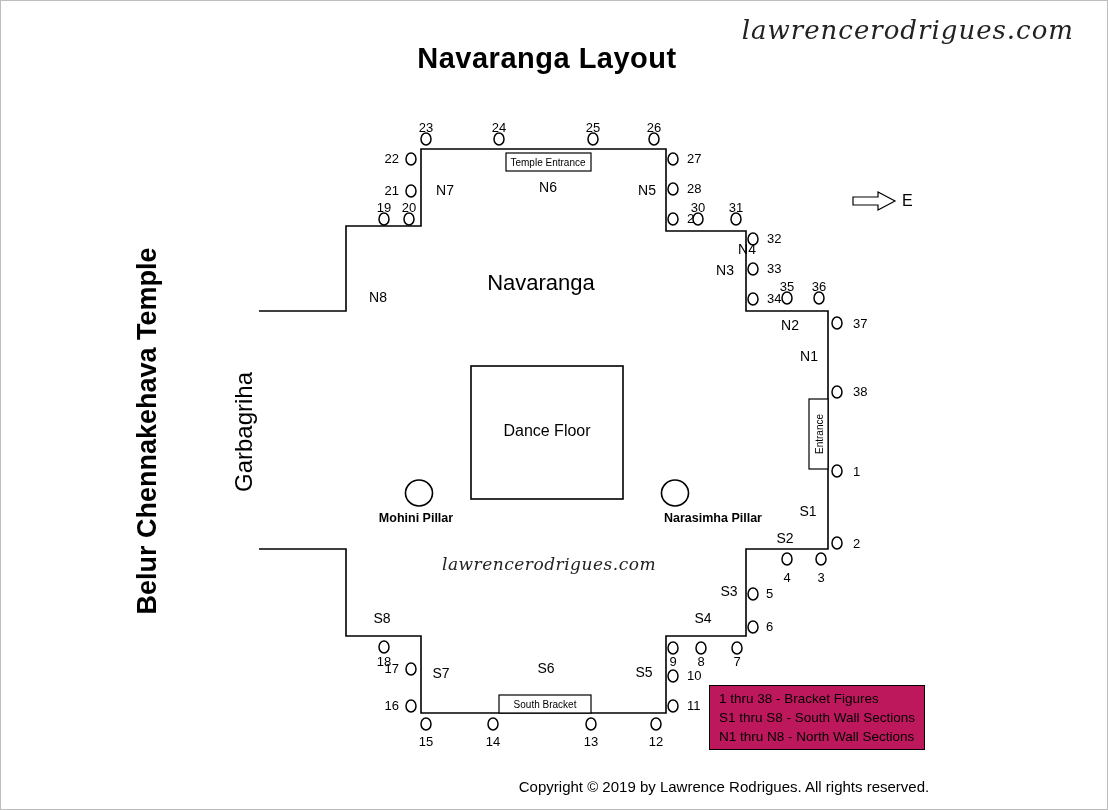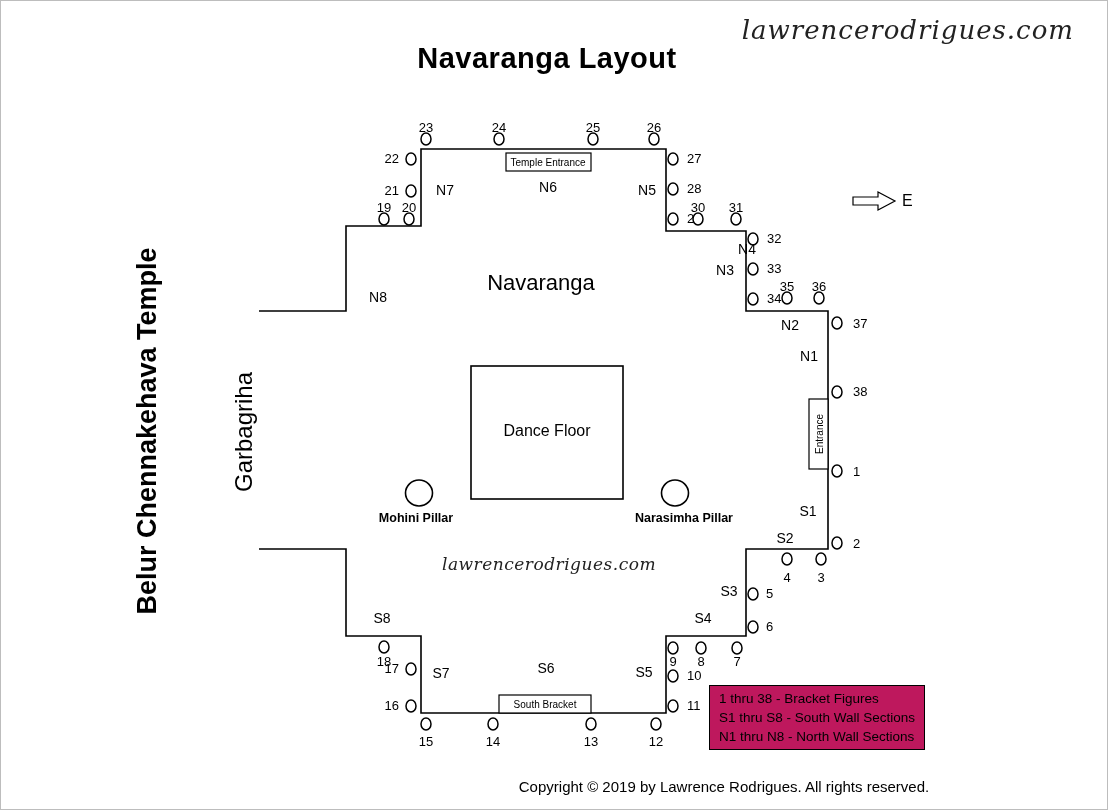--- a/index.html
+++ b/index.html
@@ -248,21 +248,21 @@
       <div class="abs center wall-label" style="left: 784px; top: 537px;">S2</div>
       <div class="abs center wall-label" style="left: 728px; top: 590px;">S3</div>
       <div class="abs center wall-label" style="left: 702px; top: 617px;">S4</div>
       <div class="abs center wall-label" style="left: 643px; top: 671px;">S5</div>
       <div class="abs center wall-label" style="left: 545px; top: 667px;">S6</div>
       <div class="abs center wall-label" style="left: 440px; top: 672px;">S7</div>
       <div class="abs center wall-label" style="left: 381px; top: 617px; text-align: right;">S8</div>
     </div>
   <div id="pillar-labels">
       <div class="abs center pillar-label" style="left: 415px; top: 517px;">Mohini Pillar</div>
-      <div class="abs center pillar-label" style="left: 683px; top: 517px;">Narasimha Pillar</div>
+      <div class="abs center pillar-label" style="left: 712px; top: 517px;">Narasimha Pillar</div>
     </div>
 
   <div class="abs legend" style="left:708px;top:684px">
     <div id="legend-lines">
         <div class="legend-line">1 thru 38 - Bracket Figures</div>
         <div class="legend-line">S1 thru S8 - South Wall Sections</div>
         <div class="legend-line">N1 thru N8 - North Wall Sections</div>
       </div>
   </div>
 

